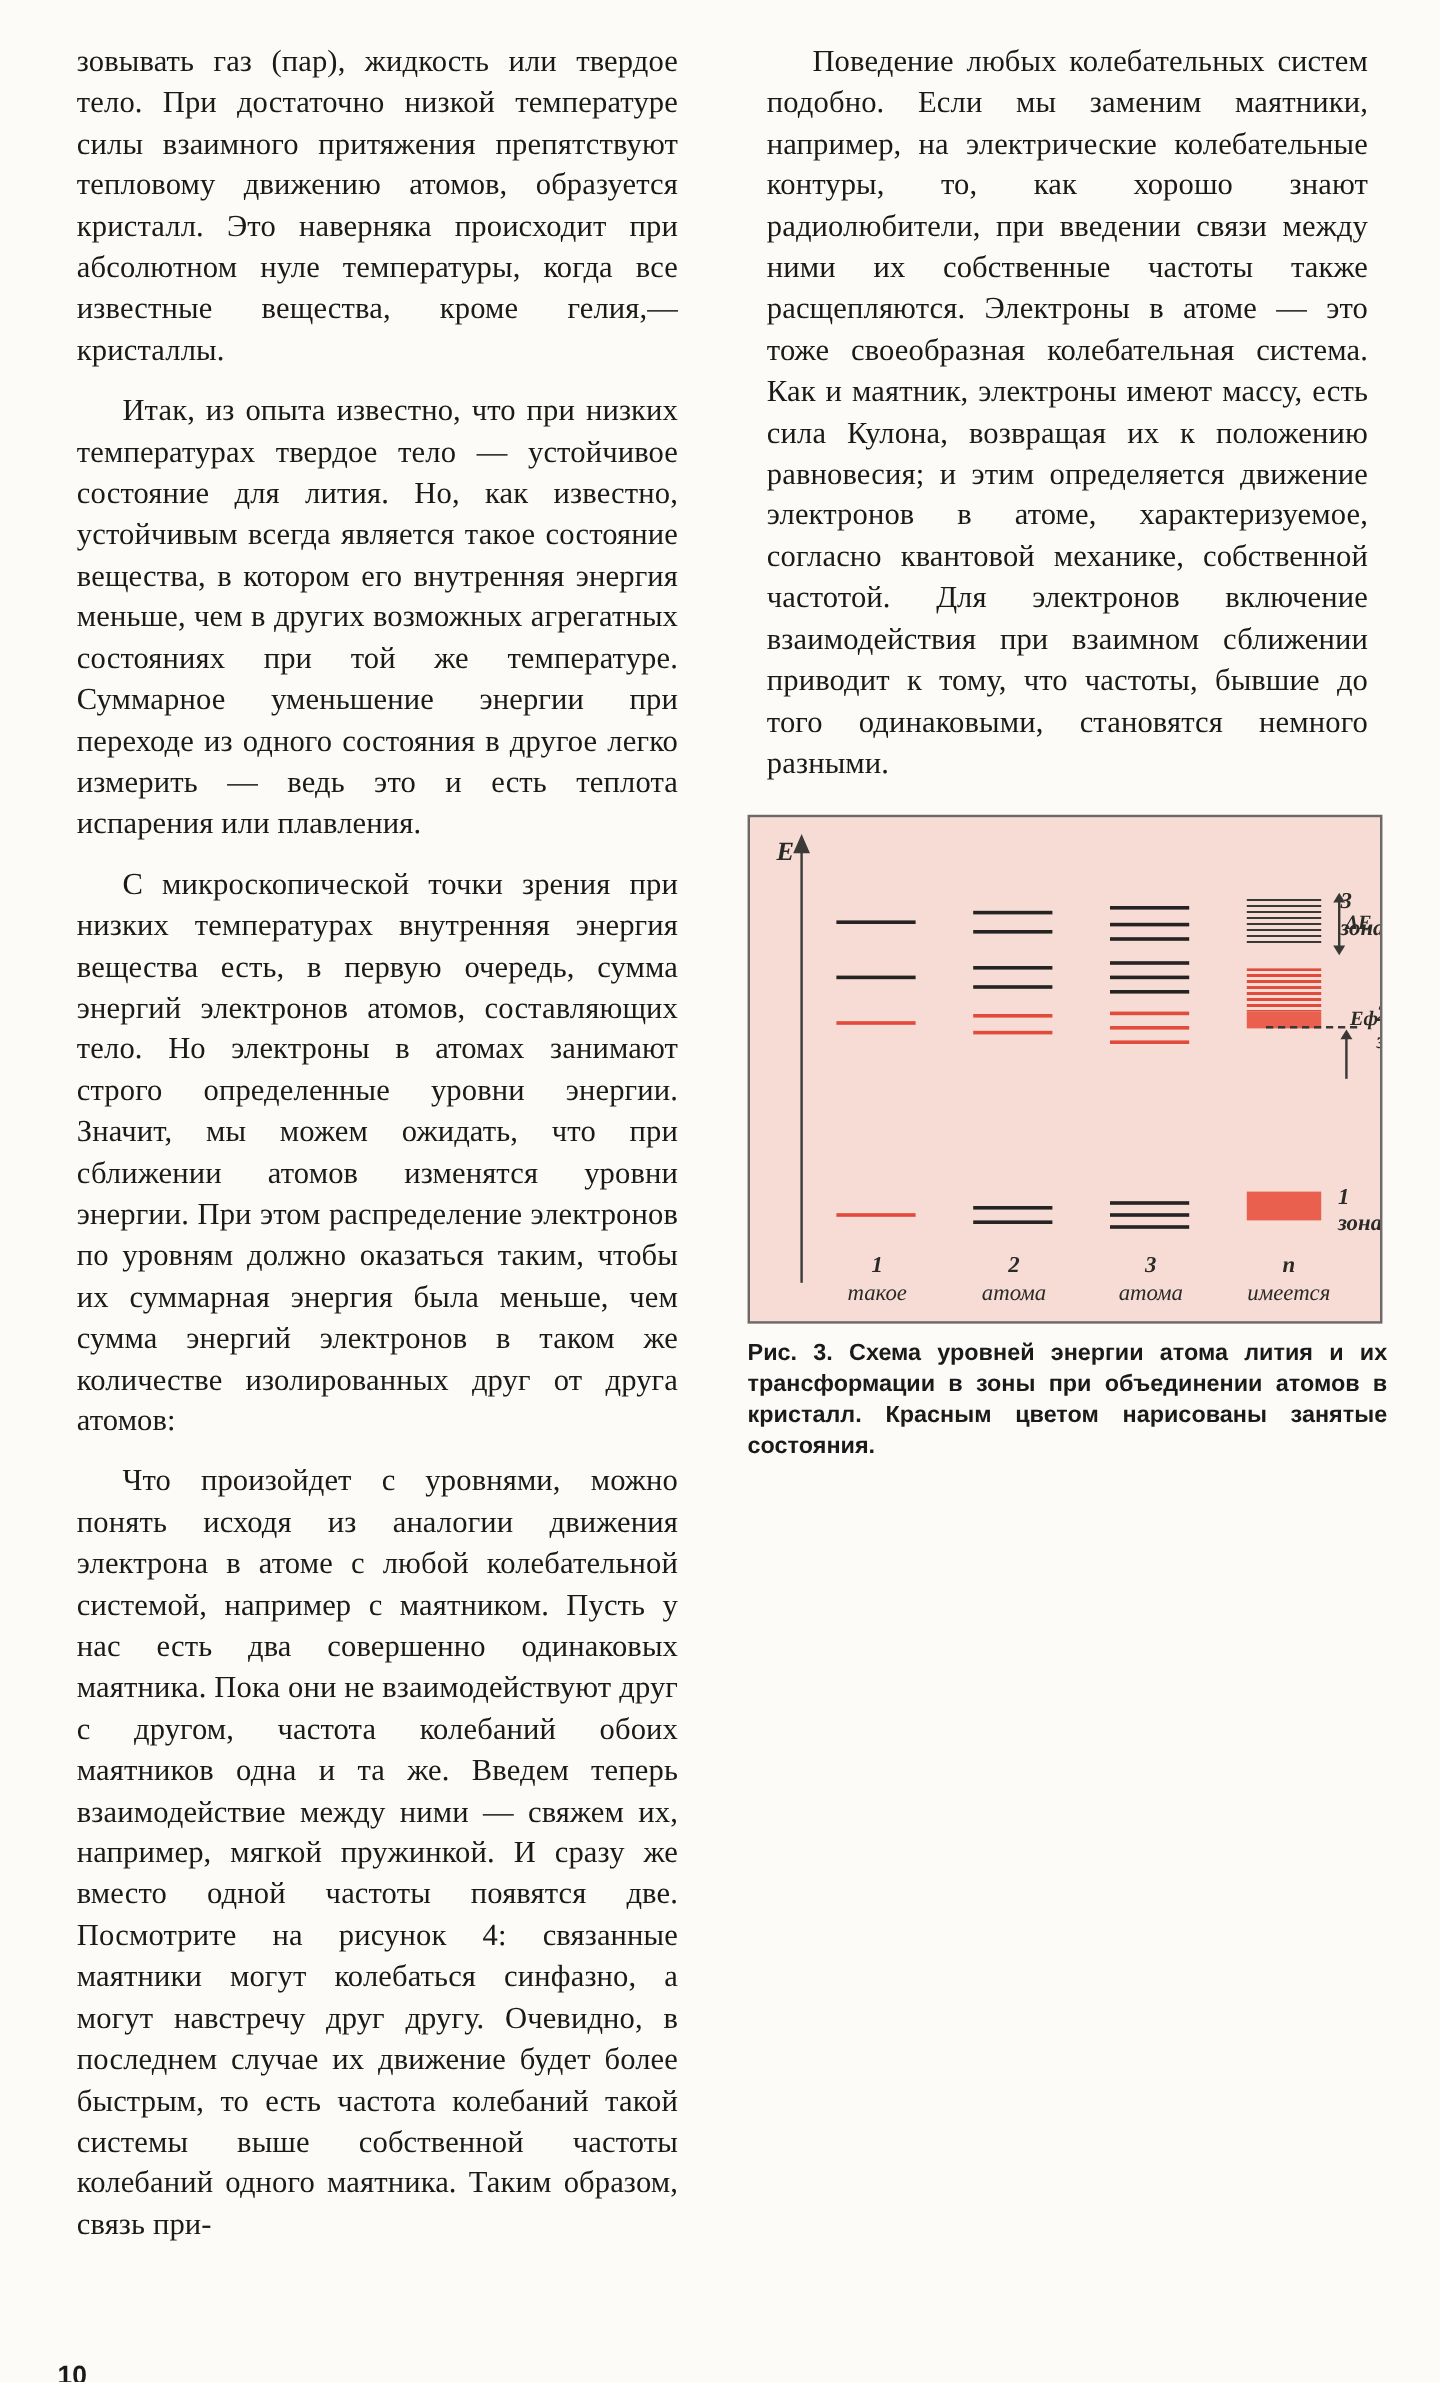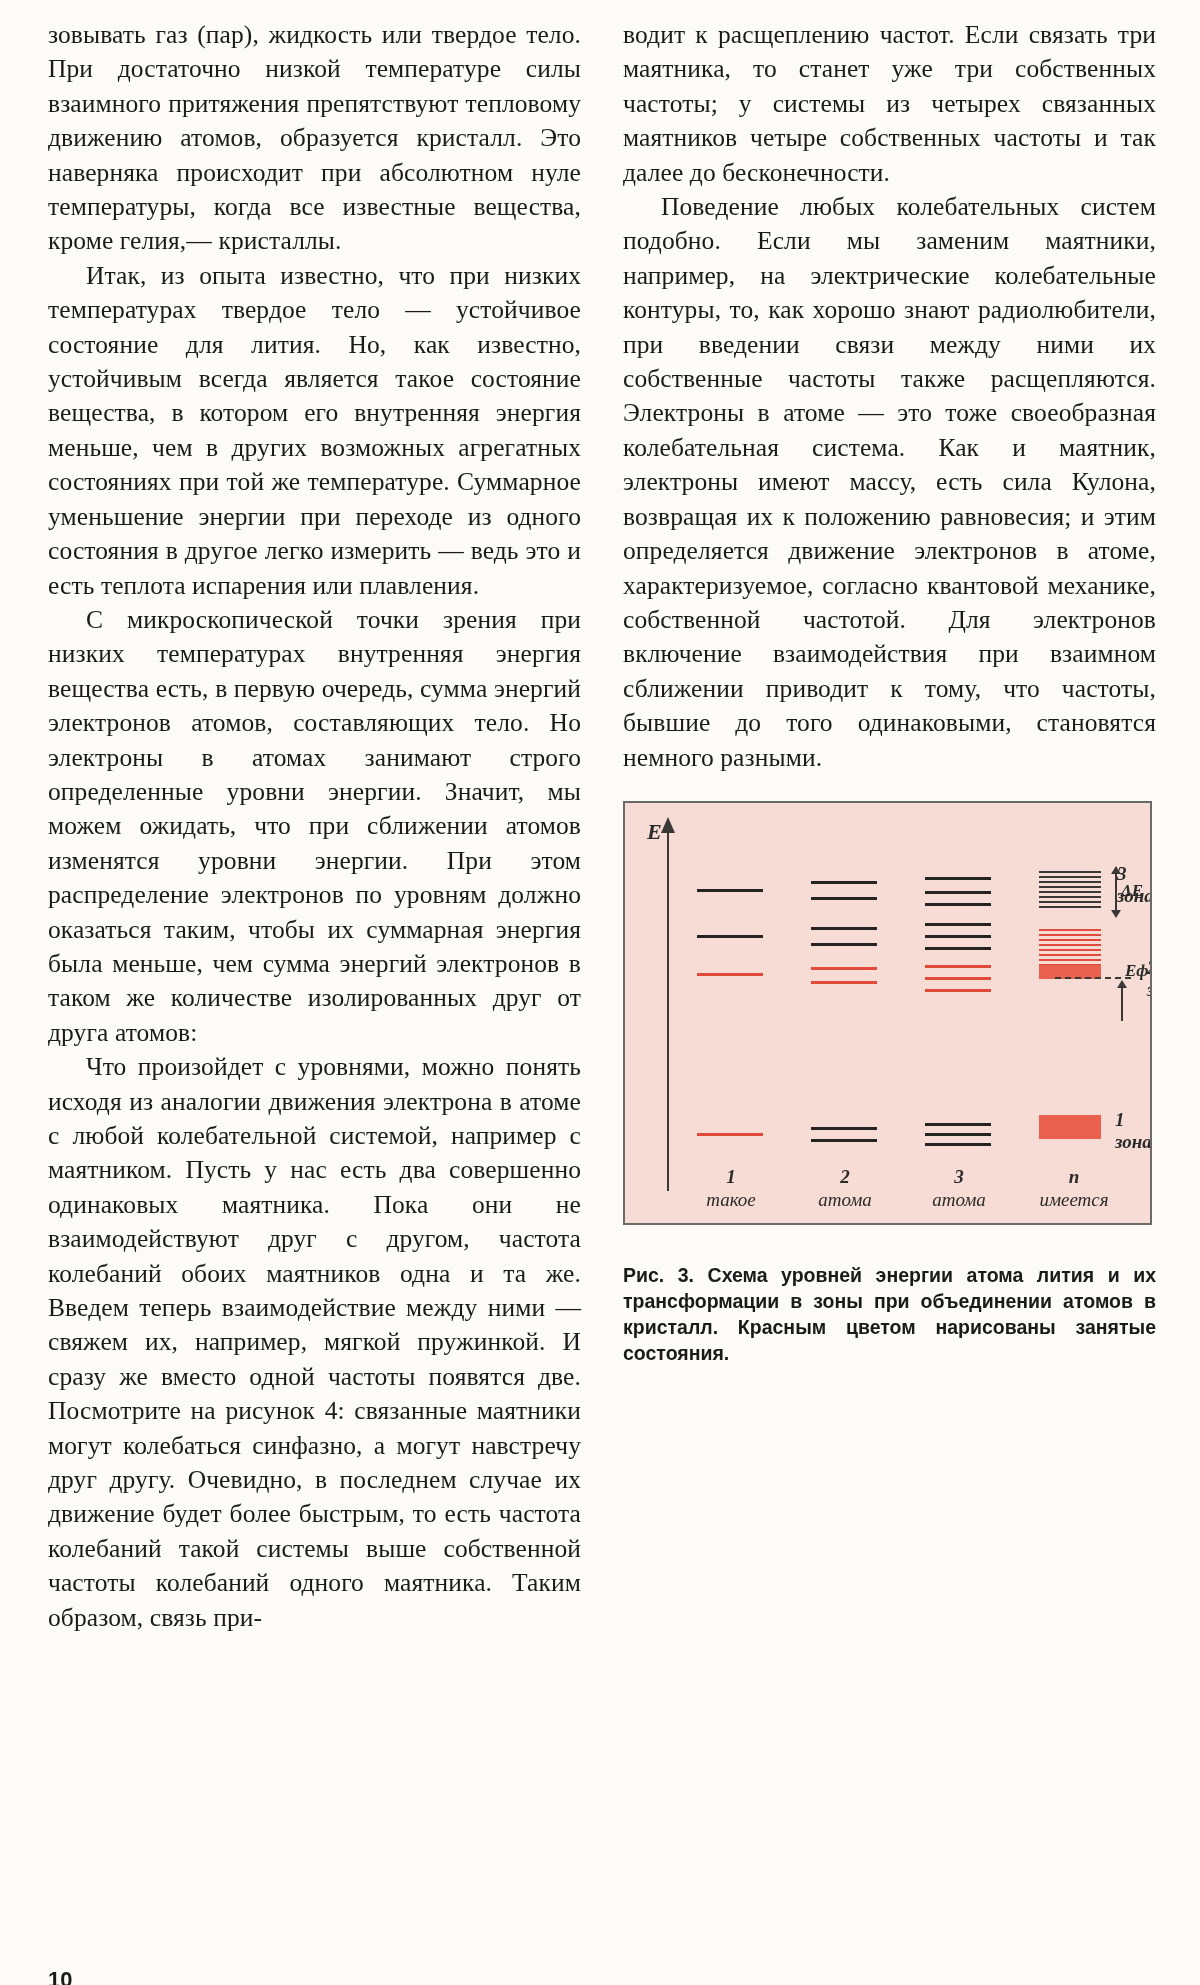--- a/index.html
+++ b/index.html
@@ -25,21 +25,21 @@
     left: 48px;
     top: 18px;
     width: 1108px;
     display: flex;
     gap: 42px;
   }
   .col {
     width: 533px;
   }
   p {
-    margin: 0;
+    margin: 16px;
     font-size: 25.5px;
     line-height: 34.4px;
     text-align: justify;
     text-justify: inter-word;
     letter-spacing: 0.1px;
     hyphens: manual;
   }
   p.indent {
     text-indent: 38px;
   }
@@ -191,21 +191,21 @@
     font-style: italic;
     font-size: 19px;
     color: #2a2a28;
     line-height: 23px;
   }
   .xgroup .n {
     display: block;
     font-weight: bold;
   }
   .caption {
-    margin-top: 37px;
+    margin-top: 11px;
     font-family: "Liberation Sans", sans-serif;
     font-weight: bold;
     font-size: 19.5px;
     line-height: 26px;
     color: #1a1a1a;
     text-align: justify;
   }
   .pagenum {
     position: absolute;
     left: 48px;
@@ -224,21 +224,20 @@
   <div class="columns">
 
     <div class="col">
       <p>зовывать газ (пар), жидкость или твердое тело. При достаточно низкой температуре силы взаимного притяжения препятствуют тепловому движению атомов, образуется кристалл. Это наверняка происходит при абсолютном нуле температуры, когда все известные вещества, кроме гелия,— кристаллы.</p>
       <p class="indent">Итак, из опыта известно, что при низких температурах твердое тело — устойчивое состояние для лития. Но, как известно, устойчивым всегда является такое состояние вещества, в котором его внутренняя энергия меньше, чем в других возможных агрегатных состояниях при той же температуре. Суммарное уменьшение энергии при переходе из одного состояния в другое легко измерить — ведь это и есть теплота испарения или плавления.</p>
       <p class="indent">С микроскопической точки зрения при низких температурах внутренняя энергия вещества есть, в первую очередь, сумма энергий электронов атомов, составляющих тело. Но электроны в атомах занимают строго определенные уровни энергии. Значит, мы можем ожидать, что при сближении атомов изменятся уровни энергии. При этом распределение электронов по уровням должно оказаться таким, чтобы их суммарная энергия была меньше, чем сумма энергий электронов в таком же количестве изолированных друг от друга атомов:</p>
       <p class="indent">Что произойдет с уровнями, можно понять исходя из аналогии движения электрона в атоме с любой колебательной системой, например с маятником. Пусть у нас есть два совершенно одинаковых маятника. Пока они не взаимодействуют друг с другом, частота колебаний обоих маятников одна и та же. Введем теперь взаимодействие между ними — свяжем их, например, мягкой пружинкой. И сразу же вместо одной частоты появятся две. Посмотрите на рисунок 4: связанные маятники могут колебаться синфазно, а могут навстречу друг другу. Очевидно, в последнем случае их движение будет более быстрым, то есть частота колебаний такой системы выше собственной частоты колебаний одного маятника. Таким образом, связь при-</p>
     </div>
 
     <div class="col">
-      <p>водит к расщеплению частот. Если связать три маятника, то станет уже три собственных частоты; у системы из четырех связанных маятников четыре собственных частоты и так далее до бесконечности.</p>
       <p class="indent">Поведение любых колебательных систем подобно. Если мы заменим маятники, например, на электрические колебательные контуры, то, как хорошо знают радиолюбители, при введении связи между ними их собственные частоты также расщепляются. Электроны в атоме — это тоже своеобразная колебательная система. Как и маятник, электроны имеют массу, есть сила Кулона, возвращая их к положению равновесия; и этим определяется движение электронов в атоме, характеризуемое, согласно квантовой механике, собственной частотой. Для электронов включение взаимодействия при взаимном сближении приводит к тому, что частоты, бывшие до того одинаковыми, становятся немного разными.</p>
 
       <div class="figure">
         <div class="fig-frame">
           <div class="fig-inner">
 
             <div class="axis-arrow"></div>
             <div class="axis-line"></div>
             <div class="axis-label">E</div>
 

